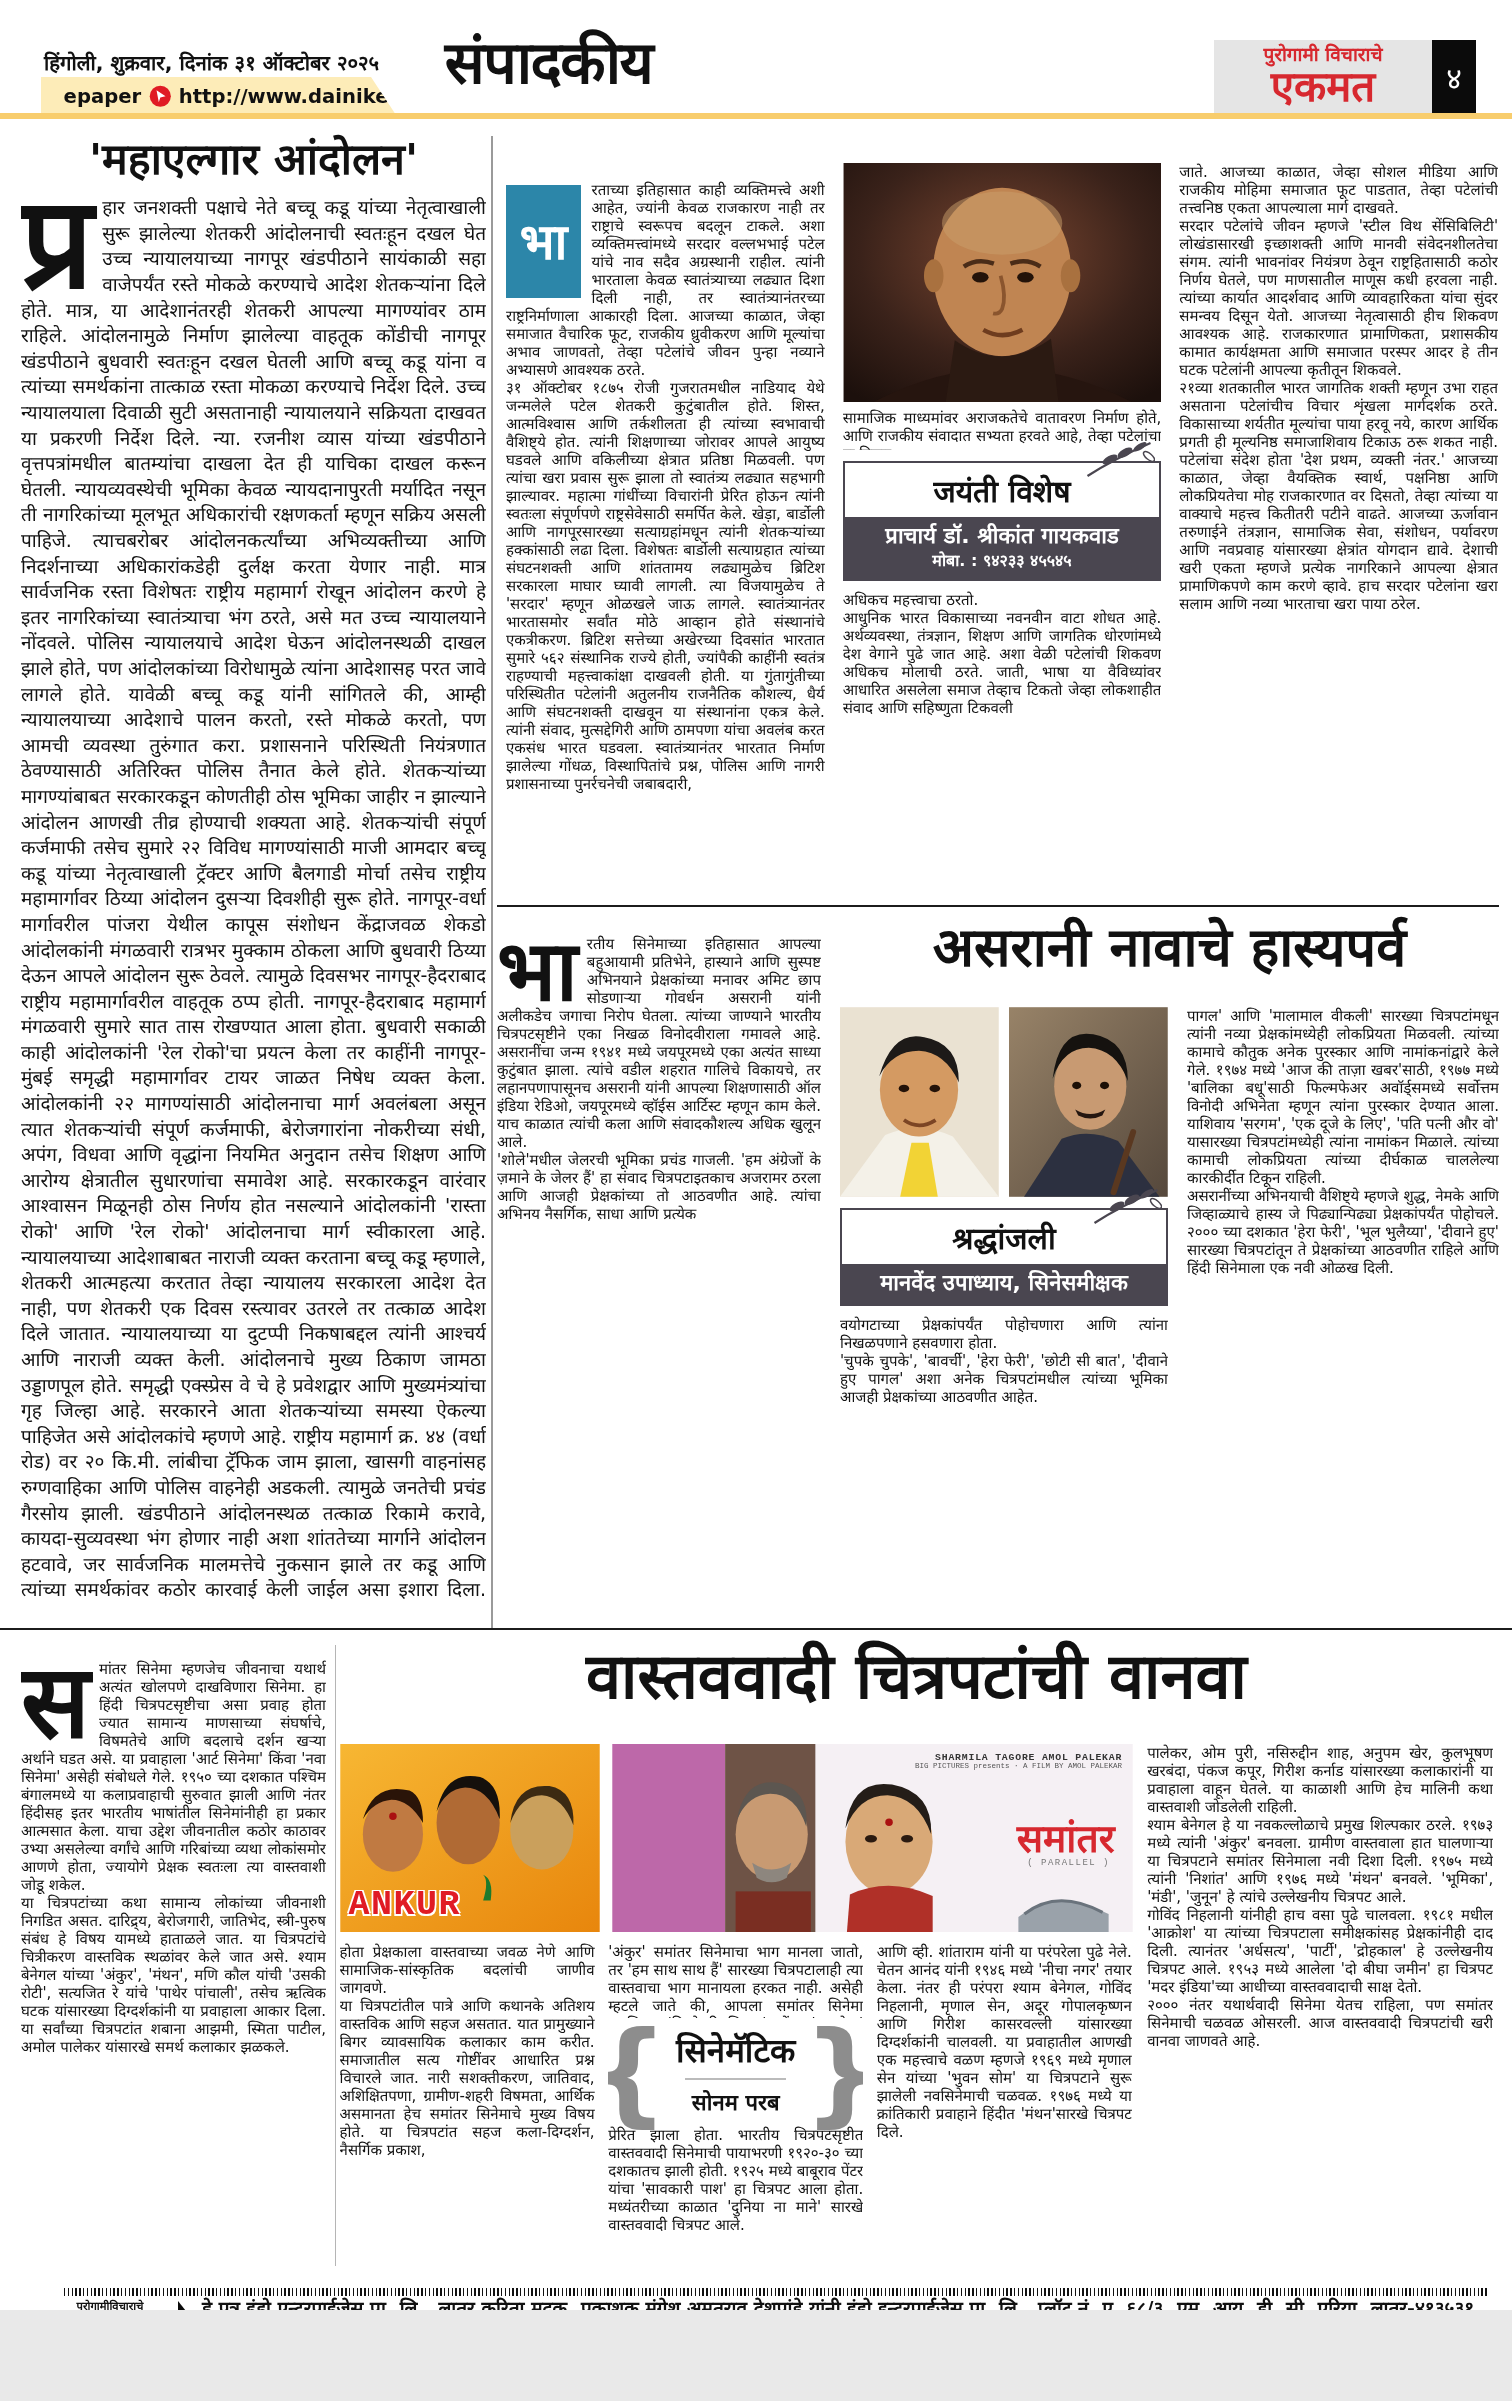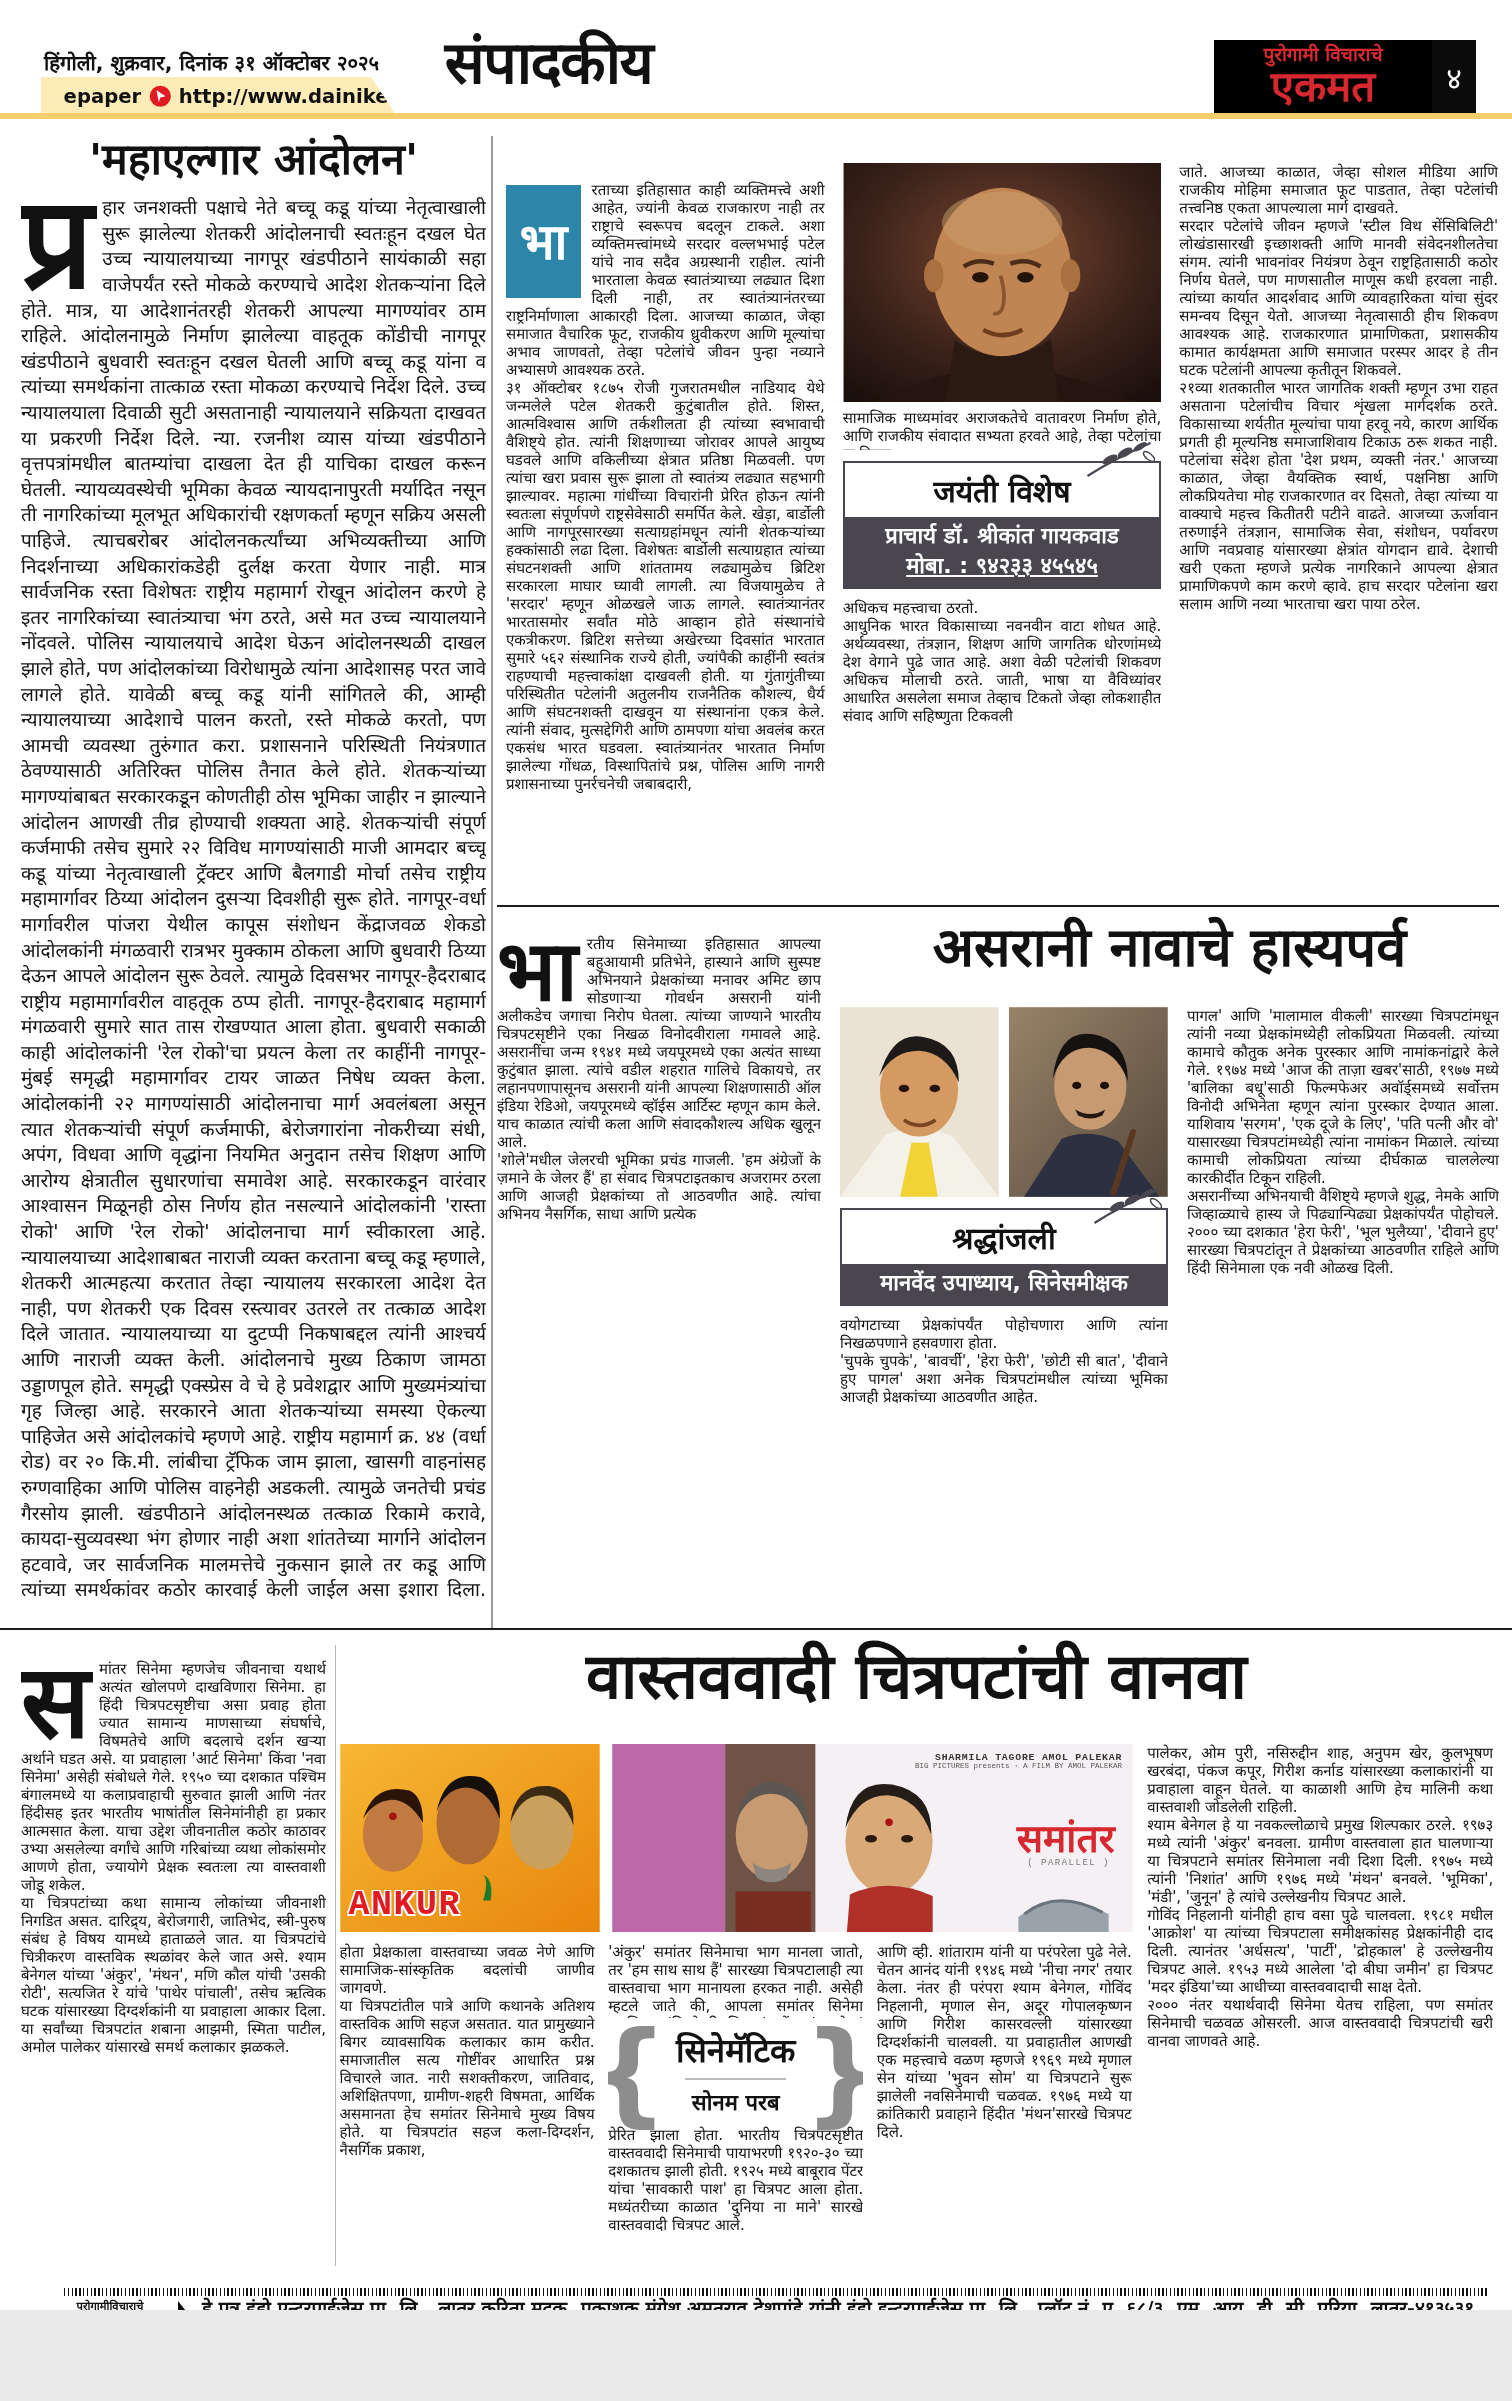--- a/index.html
+++ b/index.html
@@ -7,42 +7,42 @@
         font-family:"DejaVu Sans",sans-serif;color:#111;}
   .abs{position:absolute;}
   
   .dateline{left:44px;top:48px;font-size:20.3px;font-weight:bold;white-space:nowrap;}
   .epaper-band{left:41px;top:77px;width:355px;height:38px;background:#fdecb8;
     clip-path:polygon(0 0,330px 0,355px 38px,0 38px);
     display:flex;align-items:center;gap:7.5px;padding-left:22.6px;box-sizing:border-box;
     font-size:19.6px;font-weight:bold;}
   .section-title{left:413px;top:19.6px;width:271px;text-align:center;font-size:59px;
     font-weight:900;letter-spacing:-1.5px;}
-  .masthead{left:1214px;top:40px;width:218px;height:75px;background:#000000;text-align:center;
+  .masthead{left:1214px;top:40px;width:218px;height:75px;background:#e5e5e5;text-align:center;
     padding-top:3px;box-sizing:border-box;}
   .masthead-tagline{color:#d7282f;font-size:19px;font-weight:bold;line-height:1.2;}
   .masthead-name{color:#d7282f;font-size:42px;font-weight:900;line-height:1.0;}
   .pageno{left:1432px;top:40px;width:44px;height:75px;background:#0b0b0b;color:#fff;
     font-size:30px;display:flex;align-items:center;justify-content:center;}
   .gold-rule{left:0;top:113px;width:1512px;height:6px;background:#f8cd6d;}
   
   .headline{font-weight:900;text-align:center;}
   .body-col{font-size:15px;line-height:18px;text-align:justify;overflow:hidden;white-space:pre-line;}
   .vrule{background:#9a9a9a;width:1.5px;}
   .hrule{background:#1c1c1c;}
   .dropcap-plain{float:left;font-weight:bold;padding-right:9px;}
   .dropcap-box{float:left;width:75px;height:113px;background:#2c86a9;color:#fff;
     display:flex;align-items:center;justify-content:center;font-size:50px;font-weight:bold;
     margin:4.5px 10.5px 3px 0;}
   
   .byline-box{position:relative;border:2.3px solid #4a4650;background:#fff;margin:10.5px 0;}
   .byline-title{font-size:30px;font-weight:900;text-align:center;padding:7.5px 0 6px;}
   .byline-strip{background:#4a4650;color:#fff;text-align:center;padding:4.5px 3px 7.5px;}
   .byline-author{font-size:22px;font-weight:bold;line-height:1.25;}
-  .byline-phone{font-size:22px;font-weight:bold;text-decoration:underline;}
+  .byline-phone{font-size:16px;font-weight:bold;}
   .leaf{position:absolute;top:-25.6px;right:4.5px;}
   
   #editorial{left:21px;top:136px;width:465px;}
   .ed-headline{font-size:43px;line-height:1.1;}
   .ed-body{margin-top:12px;font-size:19px;line-height:25.6px;text-align:justify;height:1410px;
     overflow:hidden;}
   .ed-drop{font-size:127px;line-height:96px;}
   #vdiv-left{left:491px;top:136px;height:1493px;}
   
   #patel{left:506px;top:137px;width:992px;}

